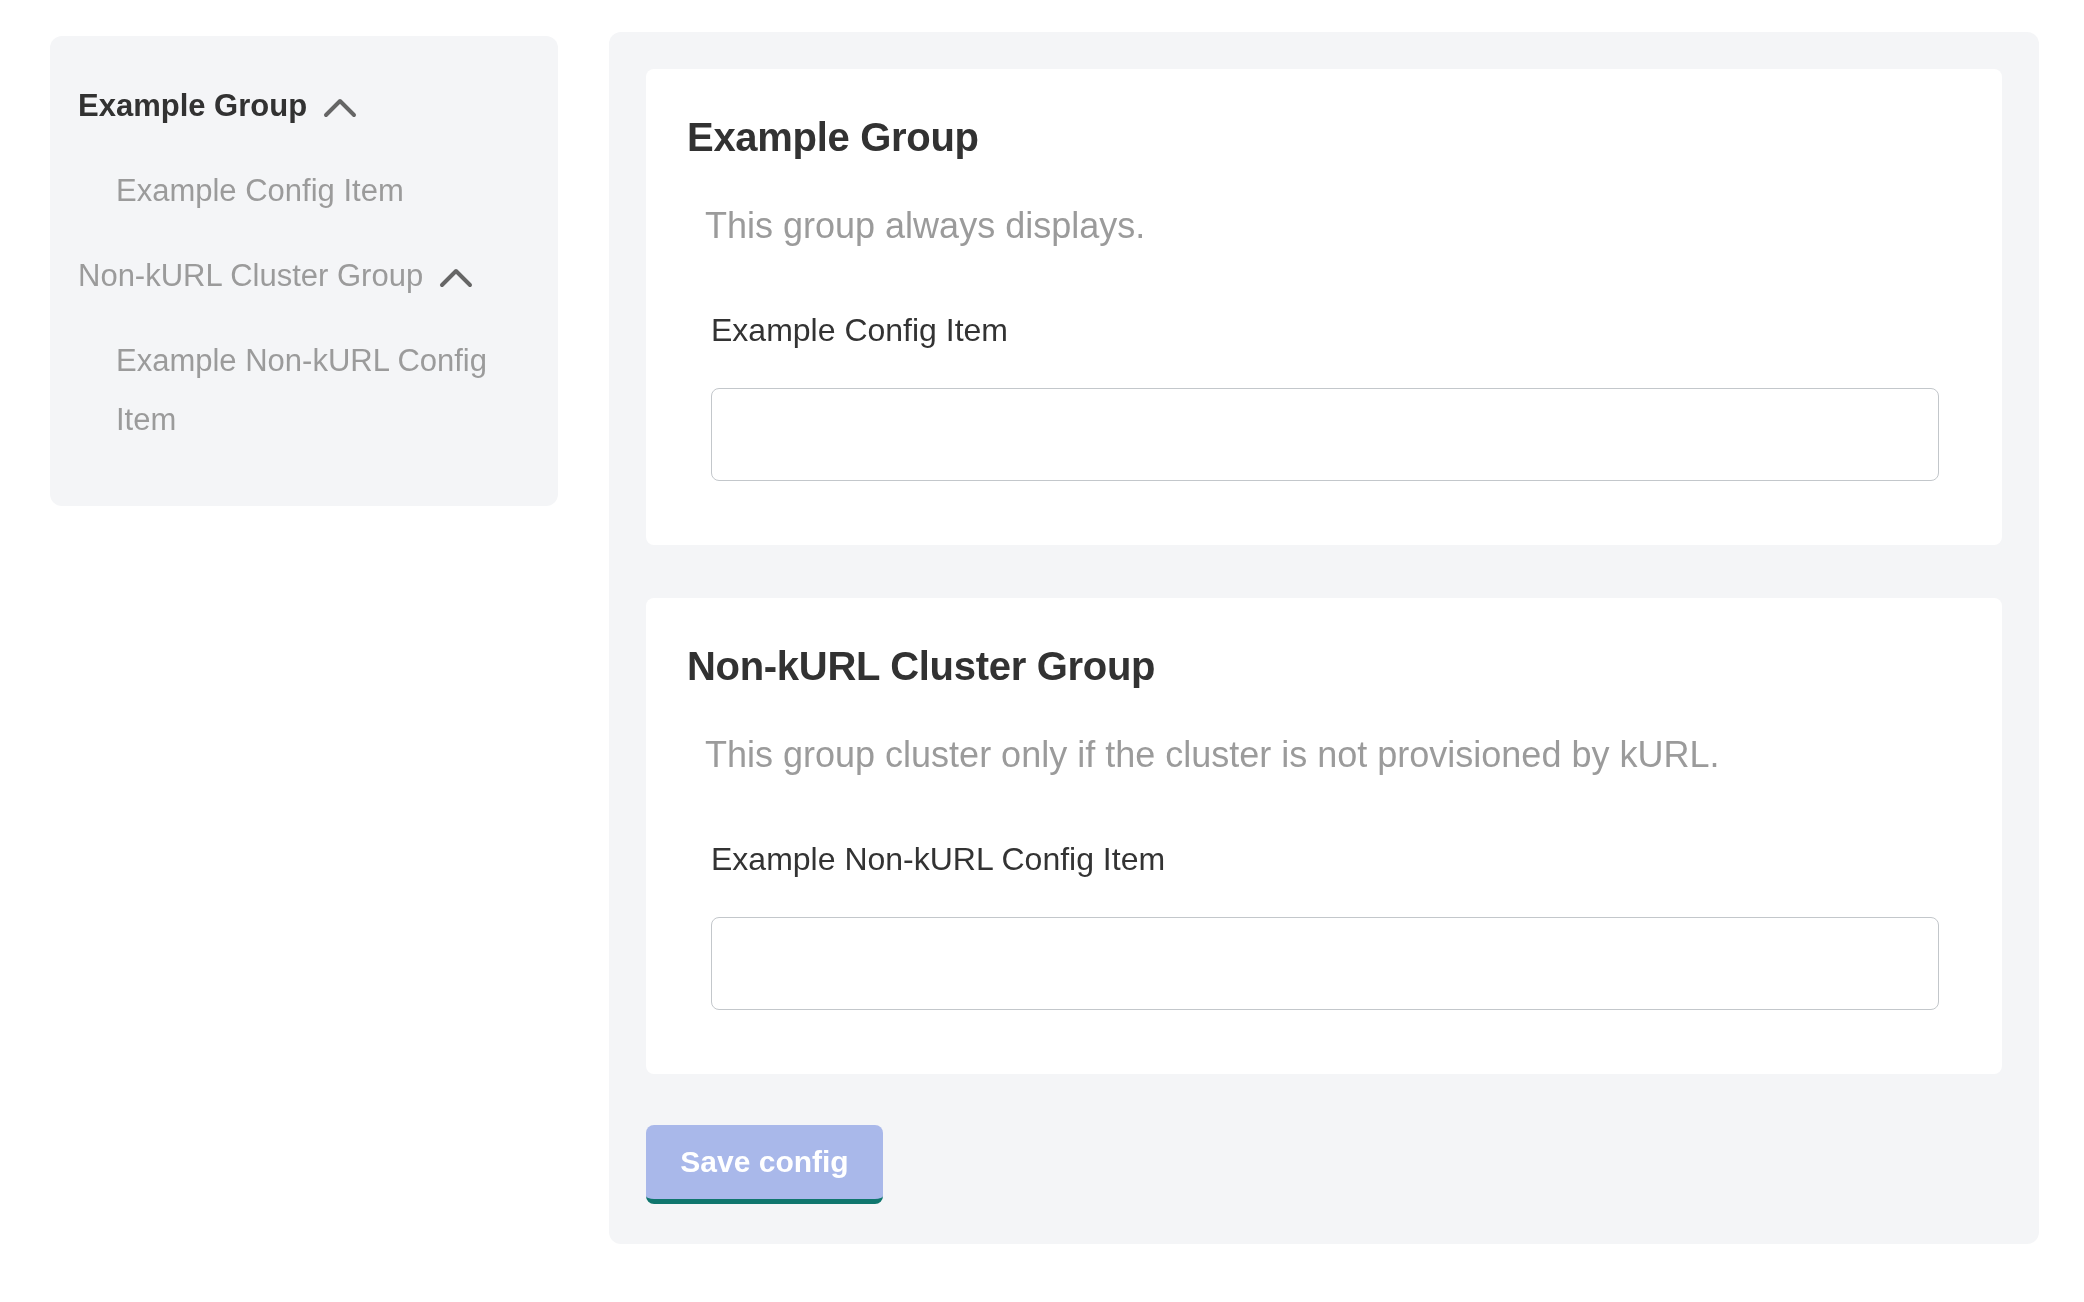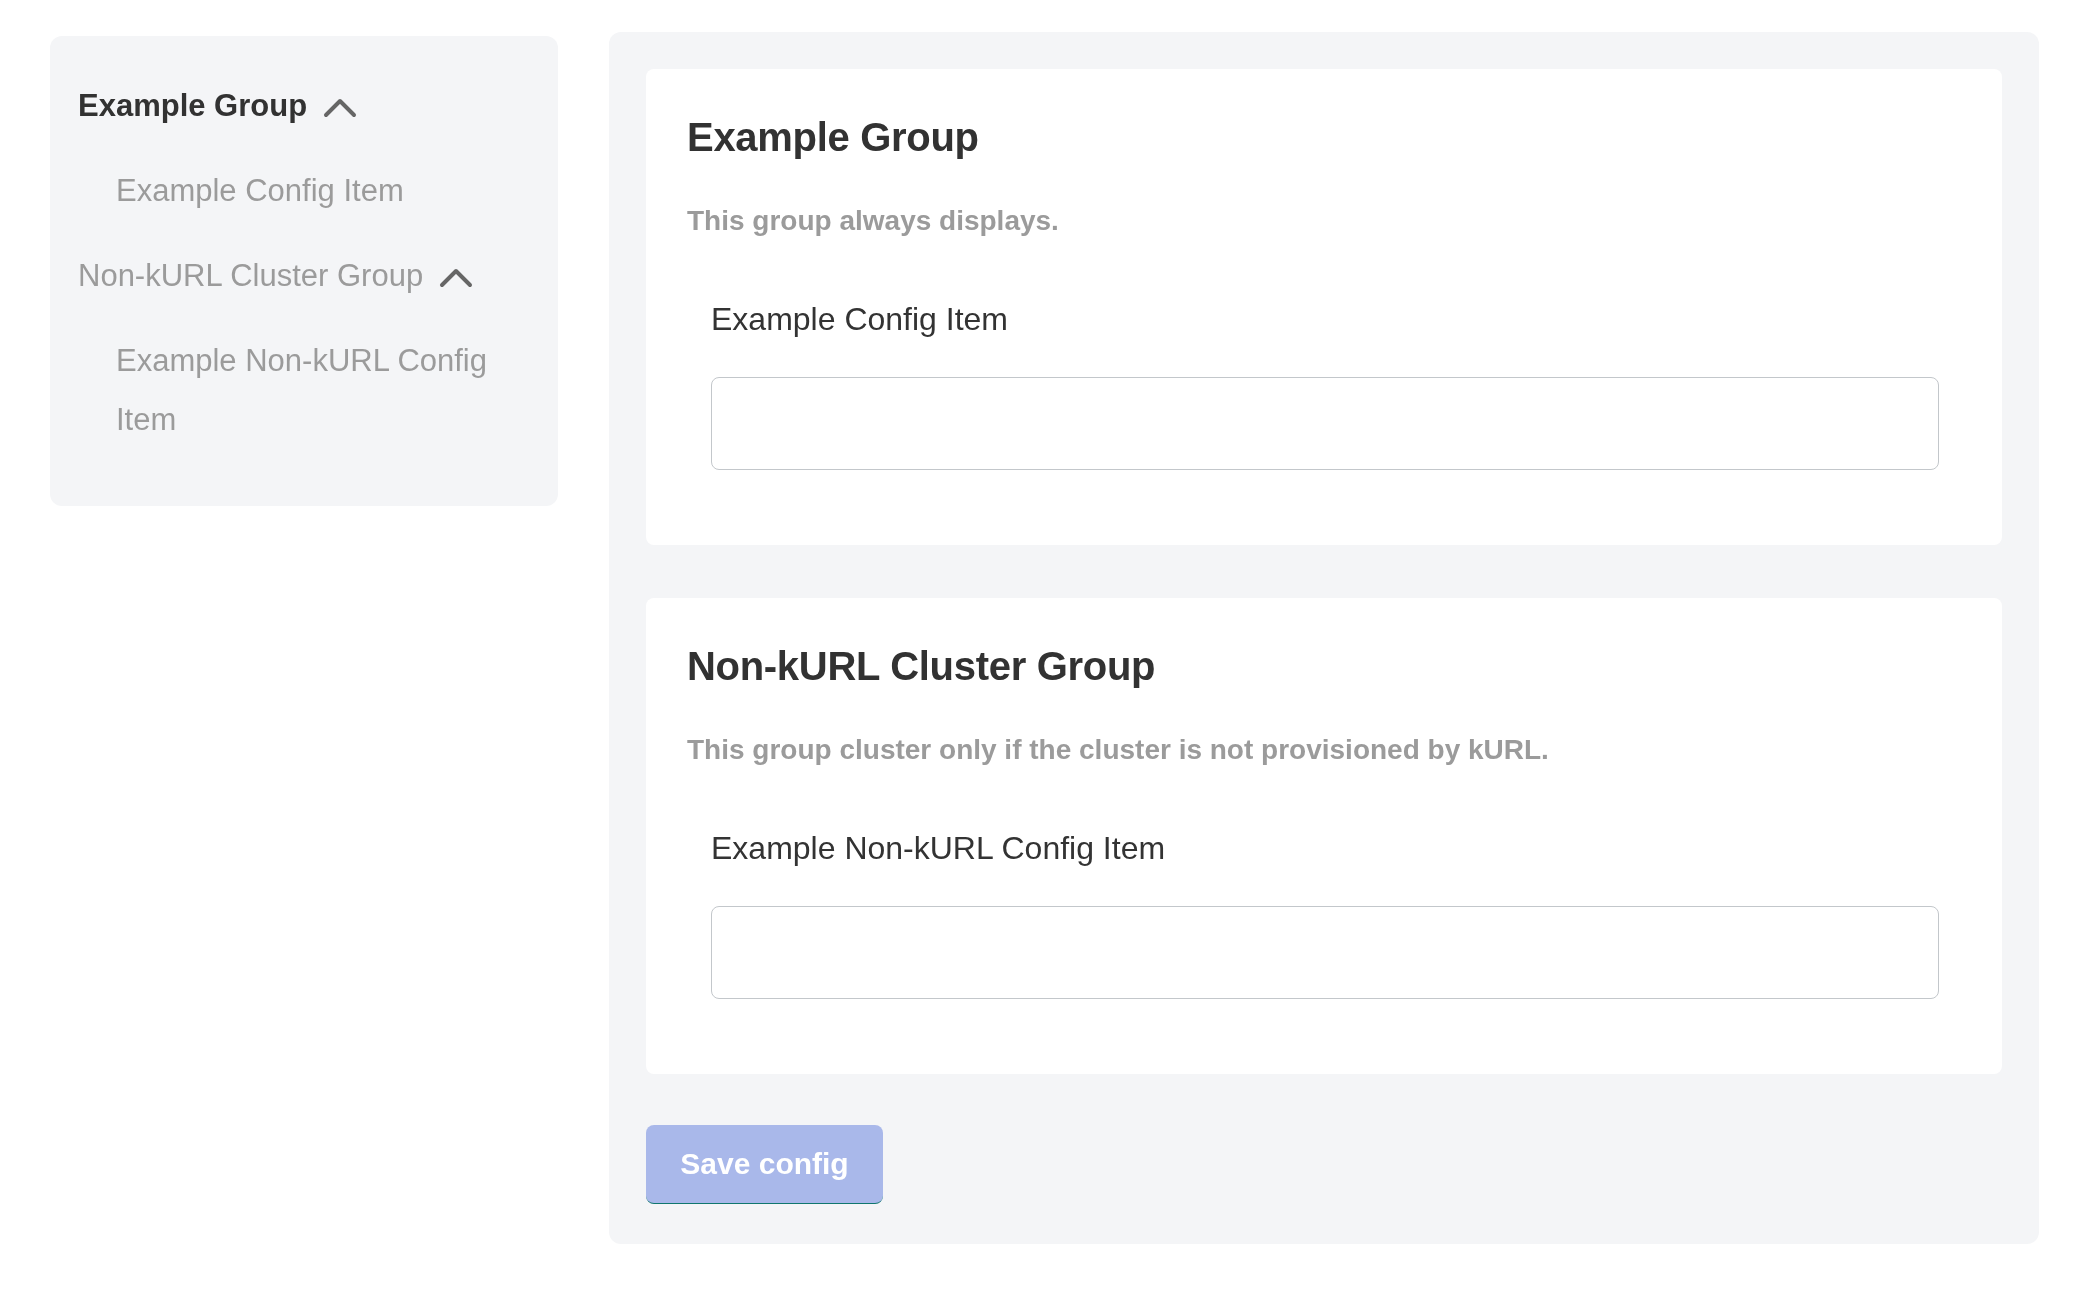--- a/index.html
+++ b/index.html
@@ -70,25 +70,24 @@
   .card + .card { margin-top: 53px; }
   .card-title {
     margin: 0;
     font-size: 40px;
     line-height: 1.2;
     font-weight: 700;
     color: #323232;
     letter-spacing: -0.3px;
   }
   .card-desc {
-    margin: 42px 0 0 0;
-    font-size: 28px;
+    margin: 42px 0 0 18px;
+    font-size: 36px;
     line-height: 1.3;
     color: #9b9b9b;
-    font-weight: bold;
   }
   .config-item {
     margin: 62px 0 0 24px;
   }
   .config-item-label {
     font-size: 32px;
     line-height: 1.15;
     font-weight: 500;
     color: #333333;
   }
@@ -109,21 +108,21 @@
   }
 
   
   .save-btn {
     display: block;
     margin-top: 51px;
     width: 237px;
     height: 79px;
     background: #a9b8ea;
     border: none;
-    border-bottom: 1px solid #0f766e;
+    border-bottom: 5px solid #0f766e;
     border-radius: 8px;
     color: #ffffff;
     font-family: "Liberation Sans", "DejaVu Sans", sans-serif;
     font-size: 30px;
     font-weight: 700;
     cursor: pointer;
   }
 </style>
 </head>
 <body>

